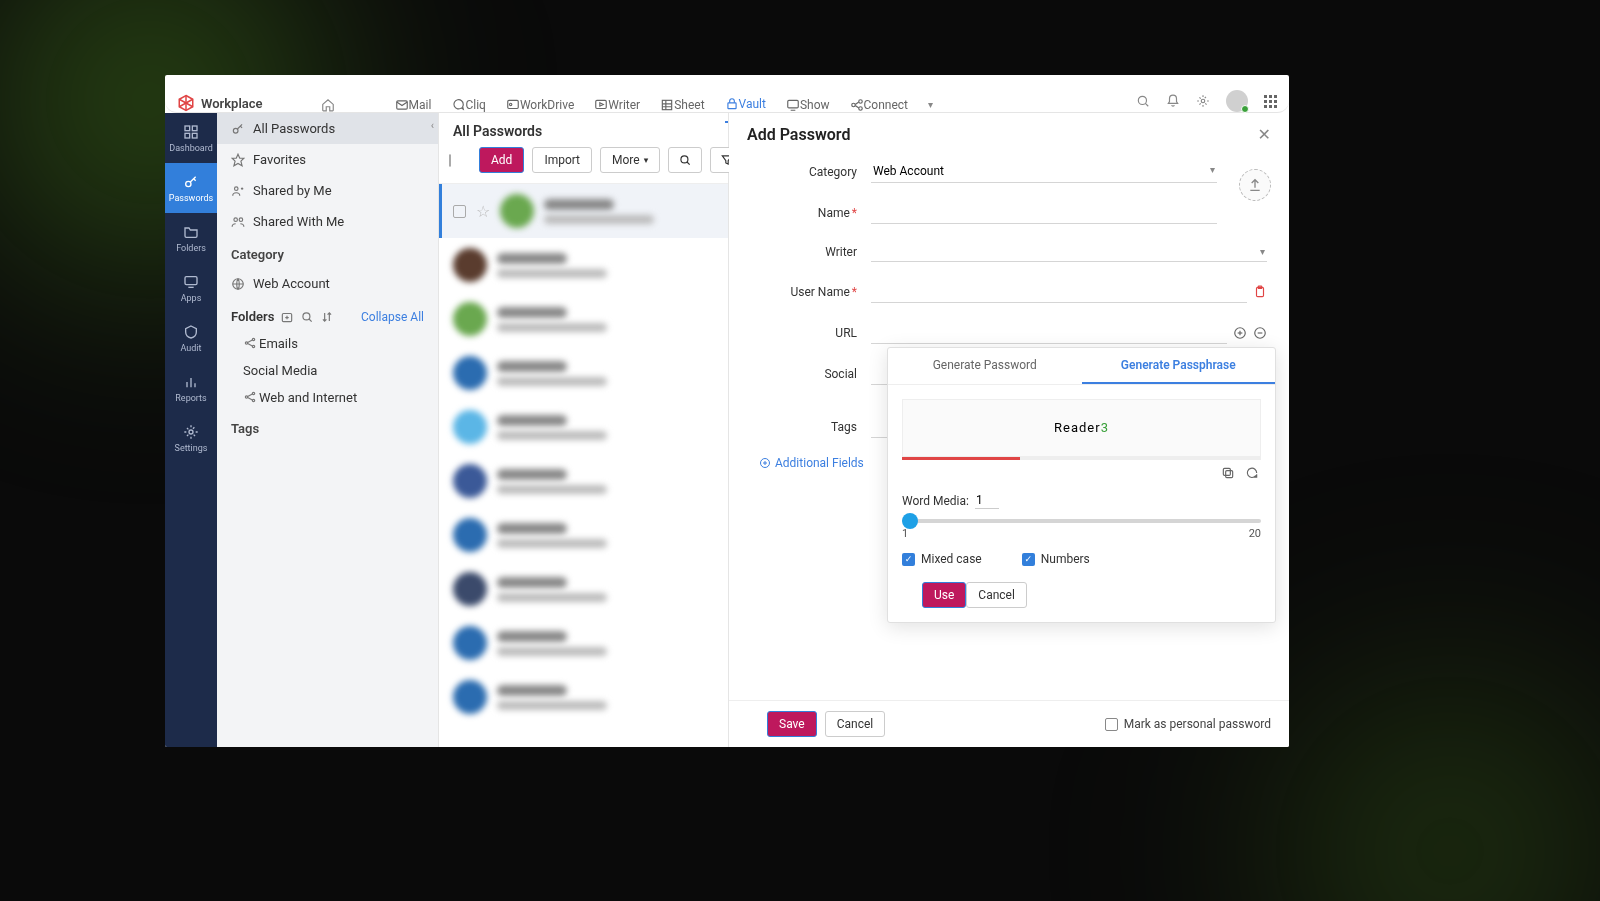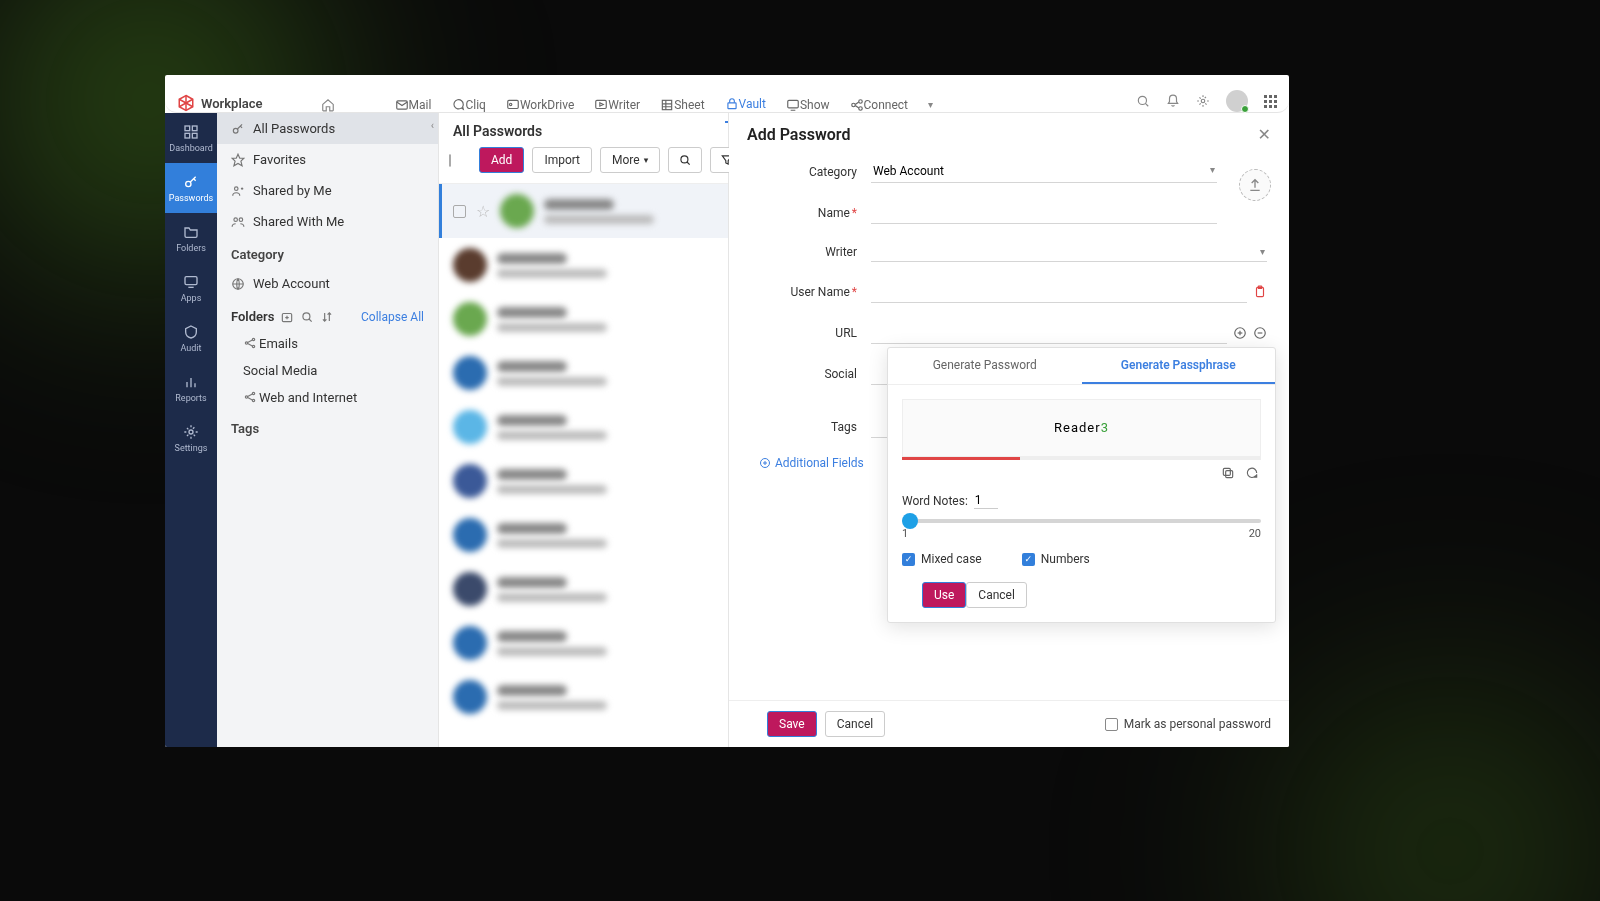--- a/index.html
+++ b/index.html
@@ -527,21 +527,21 @@
             <div class="gen-actions">
               <svg class="icn" viewBox="0 0 24 24" fill="none" stroke="currentColor" stroke-width="2">
                   <rect x="8" y="8" width="12" height="12" rx="2"></rect>
                   <rect x="4" y="4" width="12" height="12" rx="2"></rect>
                 </svg>
               <svg class="icn" viewBox="0 0 24 24" fill="none" stroke="currentColor" stroke-width="2">
                   <path d="M20 12a8 8 0 10-2 5l2 2m0-5v5h-5"></path>
                 </svg>
             </div>
             <div class="wc-row">
-              <span>Word Notes:</span>
+              <span>Word Media:</span>
               <input value="1" style="">
             </div>
             <div class="slider">
                 <div class="thumb"></div>
               </div>
             <div class="slider-labels">
                 <span>1</span>
                 <span>20</span>
               </div>
             <div class="checks">

